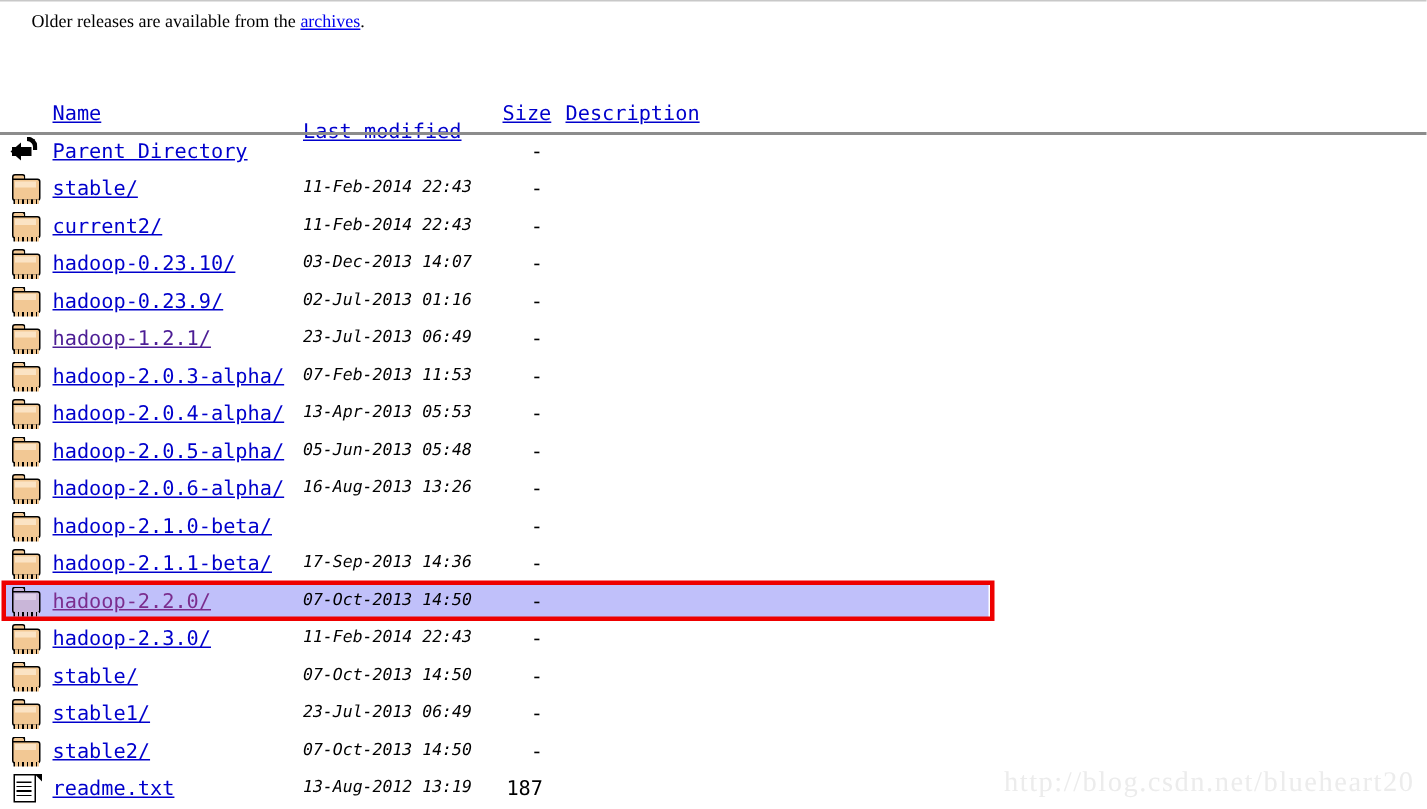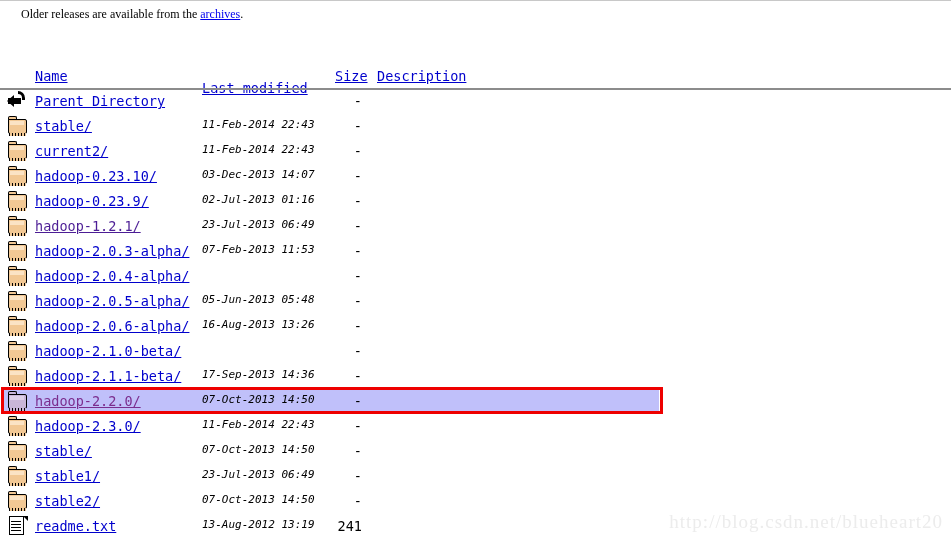--- a/index.html
+++ b/index.html
@@ -341,20 +341,21 @@
         <span class="sz">-</span>
       </div>
       <div class="row">
         <span class="icon ic-folder">
           <span class="tab"></span>
           <span class="body"></span>
           <span class="shine"></span>
           <span class="hatch"></span>
         </span>
         <a href="#" class="nm">hadoop-2.0.4-alpha/</a>
+        <span class="mod">13-Apr-2013 05:53</span>
         <span class="sz">-</span>
       </div>
       <div class="row">
         <span class="icon ic-folder">
           <span class="tab"></span>
           <span class="body"></span>
           <span class="shine"></span>
           <span class="hatch"></span>
         </span>
         <a href="#" class="nm">hadoop-2.0.5-alpha/</a>
@@ -450,20 +451,20 @@
         <span class="sz">-</span>
       </div>
       <div class="row">
         <span class="icon ic-doc">
           <span class="page"></span>
           <span class="lines"></span>
           <span class="fold"></span>
         </span>
         <a href="#" class="nm">readme.txt</a>
         <span class="mod">13-Aug-2012 13:19</span>
-        <span class="sz">241</span>
+        <span class="sz">187</span>
       </div>
     </div>
 </div>
 
 <div id="redbox"></div>
 
 <div id="watermark">http://blog.csdn.net/blueheart20</div>
 
 </body></html>

